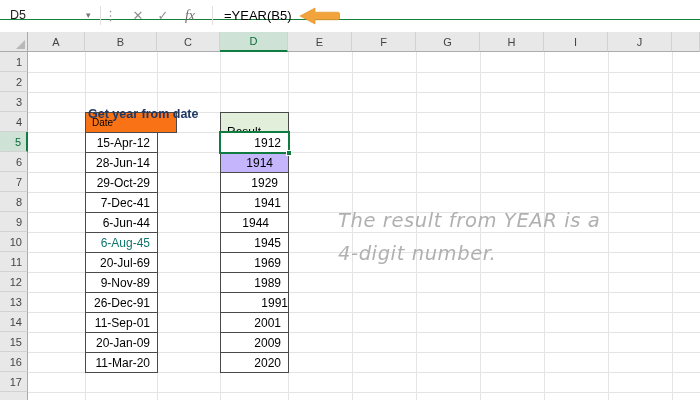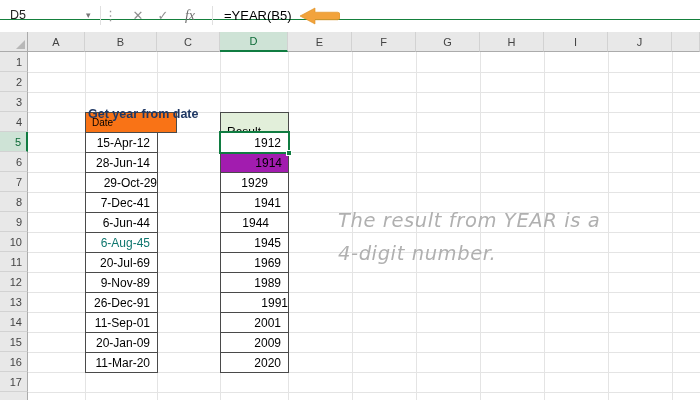--- a/index.html
+++ b/index.html
@@ -123,23 +123,23 @@
     <div style="position: absolute; left: 0px; top: 312px; width: 28px; height: 20px; background: rgb(232, 232, 232); color: rgb(68, 68, 68); border-bottom: 1px solid rgb(210, 210, 210); border-right: 1px solid rgb(171, 171, 171); display: flex; align-items: center; justify-content: flex-end; padding-right: 5px; font-size: 11px;">14</div>
     <div style="position: absolute; left: 0px; top: 332px; width: 28px; height: 20px; background: rgb(232, 232, 232); color: rgb(68, 68, 68); border-bottom: 1px solid rgb(210, 210, 210); border-right: 1px solid rgb(171, 171, 171); display: flex; align-items: center; justify-content: flex-end; padding-right: 5px; font-size: 11px;">15</div>
     <div style="position: absolute; left: 0px; top: 352px; width: 28px; height: 20px; background: rgb(232, 232, 232); color: rgb(68, 68, 68); border-bottom: 1px solid rgb(210, 210, 210); border-right: 1px solid rgb(171, 171, 171); display: flex; align-items: center; justify-content: flex-end; padding-right: 5px; font-size: 11px;">16</div>
     <div style="position: absolute; left: 0px; top: 372px; width: 28px; height: 20px; background: rgb(232, 232, 232); color: rgb(68, 68, 68); border-bottom: 1px solid rgb(210, 210, 210); border-right: 1px solid rgb(171, 171, 171); display: flex; align-items: center; justify-content: flex-end; padding-right: 5px; font-size: 11px;">17</div>
     <div style="position: absolute; left: 0px; top: 392px; width: 28px; height: 8px; background: rgb(232, 232, 232); border-right: 1px solid rgb(171, 171, 171);"></div>
     <div style="position: absolute; display: flex; align-items: center; font-size: 10px; color: rgb(0, 0, 0); background: #f97316; left: 85px; top: 112px; width: 92px; height: 21px; border: 1px solid rgb(74, 74, 74); padding-left: 6px;">Date</div>
     <div style="position: absolute; display: flex; align-items: center; font-size: 12px; color: rgb(0, 0, 0); background: rgb(226, 239, 218); left: 220px; top: 112px; width: 69px; height: 39px; border: 1px solid rgb(74, 74, 74); padding-left: 6px;">Result</div>
     <div style="position: absolute; display: flex; align-items: center; font-size: 12px; color: rgb(0, 0, 0); background: rgb(255, 255, 255); left: 85px; top: 132px; width: 73px; height: 21px; border: 1px solid rgb(74, 74, 74); justify-content: flex-end; padding-right: 7px;">15-Apr-12</div>
     <div style="position: absolute; display: flex; align-items: center; font-size: 12px; color: rgb(0, 0, 0); background: rgb(255, 255, 255); left: 220px; top: 132px; width: 69px; height: 21px; border: 1px solid rgb(74, 74, 74); justify-content: flex-end; padding-right: 7px;">1912</div>
     <div style="position: absolute; display: flex; align-items: center; font-size: 12px; color: rgb(0, 0, 0); background: rgb(255, 255, 255); left: 85px; top: 152px; width: 73px; height: 21px; border: 1px solid rgb(74, 74, 74); justify-content: flex-end; padding-right: 7px;">28-Jun-14</div>
-    <div style="position: absolute; display: flex; align-items: center; font-size: 12px; color: rgb(0, 0, 0); background: #a21caf; left: 220px; top: 152px; width: 69px; height: 21px; border: 1px solid rgb(74, 74, 74); justify-content: flex-end; padding-right: 6px;">1914</div>
-    <div style="position: absolute; display: flex; align-items: center; font-size: 12px; color: rgb(0, 0, 0); background: rgb(255, 255, 255); left: 85px; top: 172px; width: 73px; height: 21px; border: 1px solid rgb(74, 74, 74); justify-content: flex-end; ">29-Oct-29</div>
-    <div style="position: absolute; display: flex; align-items: center; font-size: 12px; color: rgb(0, 0, 0); background: rgb(255, 255, 255); left: 220px; top: 172px; width: 69px; height: 21px; border: 1px solid rgb(74, 74, 74); justify-content: flex-end; padding-right: 20px;">1929</div>
+    <div style="position: absolute; display: flex; align-items: center; font-size: 12px; color: rgb(0, 0, 0); background: #c4b5fd; left: 220px; top: 152px; width: 69px; height: 21px; border: 1px solid rgb(74, 74, 74); justify-content: flex-end; padding-right: 15px;">1914</div>
+    <div style="position: absolute; display: flex; align-items: center; font-size: 12px; color: rgb(0, 0, 0); background: rgb(255, 255, 255); left: 85px; top: 172px; width: 73px; height: 21px; border: 1px solid rgb(74, 74, 74); justify-content: flex-end; padding-right: 7px;">29-Oct-29</div>
+    <div style="position: absolute; display: flex; align-items: center; font-size: 12px; color: rgb(0, 0, 0); background: rgb(255, 255, 255); left: 220px; top: 172px; width: 69px; height: 21px; border: 1px solid rgb(74, 74, 74); justify-content: flex-end; padding-right: 10px;">1929</div>
     <div style="position: absolute; display: flex; align-items: center; font-size: 12px; color: rgb(0, 0, 0); background: rgb(255, 255, 255); left: 85px; top: 192px; width: 73px; height: 21px; border: 1px solid rgb(74, 74, 74); justify-content: flex-end; padding-right: 7px;">7-Dec-41</div>
     <div style="position: absolute; display: flex; align-items: center; font-size: 12px; color: rgb(0, 0, 0); background: rgb(255, 255, 255); left: 220px; top: 192px; width: 69px; height: 21px; border: 1px solid rgb(74, 74, 74); justify-content: flex-end; padding-right: 7px;">1941</div>
     <div style="position: absolute; display: flex; align-items: center; font-size: 12px; color: rgb(0, 0, 0); background: rgb(255, 255, 255); left: 85px; top: 212px; width: 73px; height: 21px; border: 1px solid rgb(74, 74, 74); justify-content: flex-end; padding-right: 7px;">6-Jun-44</div>
     <div style="position: absolute; display: flex; align-items: center; font-size: 12px; color: rgb(0, 0, 0); background: rgb(255, 255, 255); left: 220px; top: 212px; width: 69px; height: 21px; border: 1px solid rgb(74, 74, 74); justify-content: flex-end; padding-right: 19px;">1944</div>
     <div style="position: absolute; display: flex; align-items: center; font-size: 12px; color: #0f766e; background: rgb(255, 255, 255); left: 85px; top: 232px; width: 73px; height: 21px; border: 1px solid rgb(74, 74, 74); justify-content: flex-end; padding-right: 7px;">6-Aug-45</div>
     <div style="position: absolute; display: flex; align-items: center; font-size: 12px; color: rgb(0, 0, 0); background: rgb(255, 255, 255); left: 220px; top: 232px; width: 69px; height: 21px; border: 1px solid rgb(74, 74, 74); justify-content: flex-end; padding-right: 7px;">1945</div>
     <div style="position: absolute; display: flex; align-items: center; font-size: 12px; color: rgb(0, 0, 0); background: rgb(255, 255, 255); left: 85px; top: 252px; width: 73px; height: 21px; border: 1px solid rgb(74, 74, 74); justify-content: flex-end; padding-right: 7px;">20-Jul-69</div>
     <div style="position: absolute; display: flex; align-items: center; font-size: 12px; color: rgb(0, 0, 0); background: rgb(255, 255, 255); left: 220px; top: 252px; width: 69px; height: 21px; border: 1px solid rgb(74, 74, 74); justify-content: flex-end; padding-right: 7px;">1969</div>
     <div style="position: absolute; display: flex; align-items: center; font-size: 12px; color: rgb(0, 0, 0); background: rgb(255, 255, 255); left: 85px; top: 272px; width: 73px; height: 21px; border: 1px solid rgb(74, 74, 74); justify-content: flex-end; padding-right: 7px;">9-Nov-89</div>
     <div style="position: absolute; display: flex; align-items: center; font-size: 12px; color: rgb(0, 0, 0); background: rgb(255, 255, 255); left: 220px; top: 272px; width: 69px; height: 21px; border: 1px solid rgb(74, 74, 74); justify-content: flex-end; padding-right: 7px;">1989</div>

